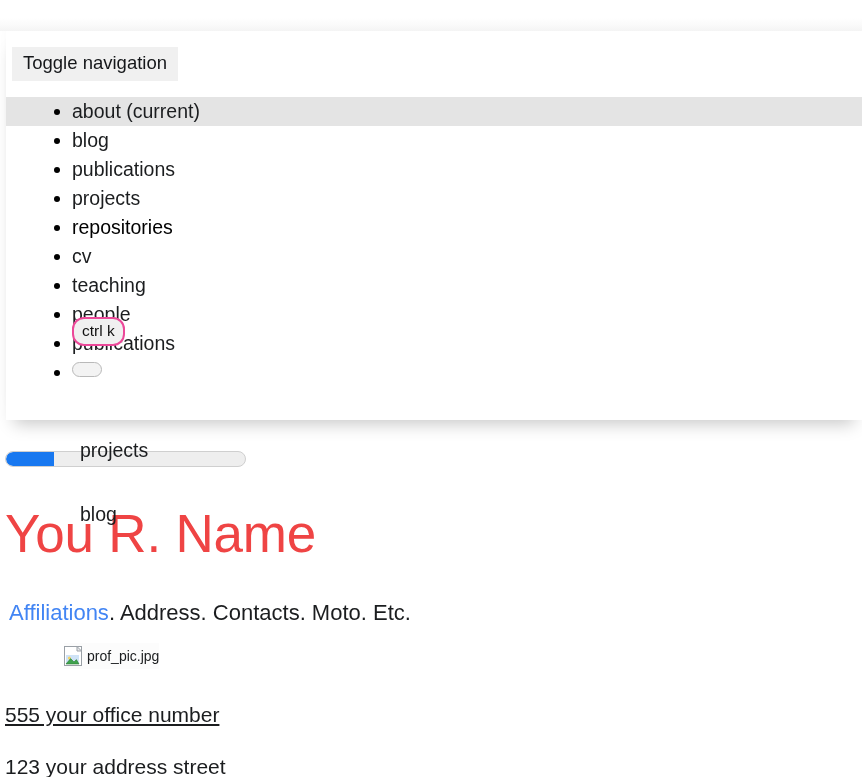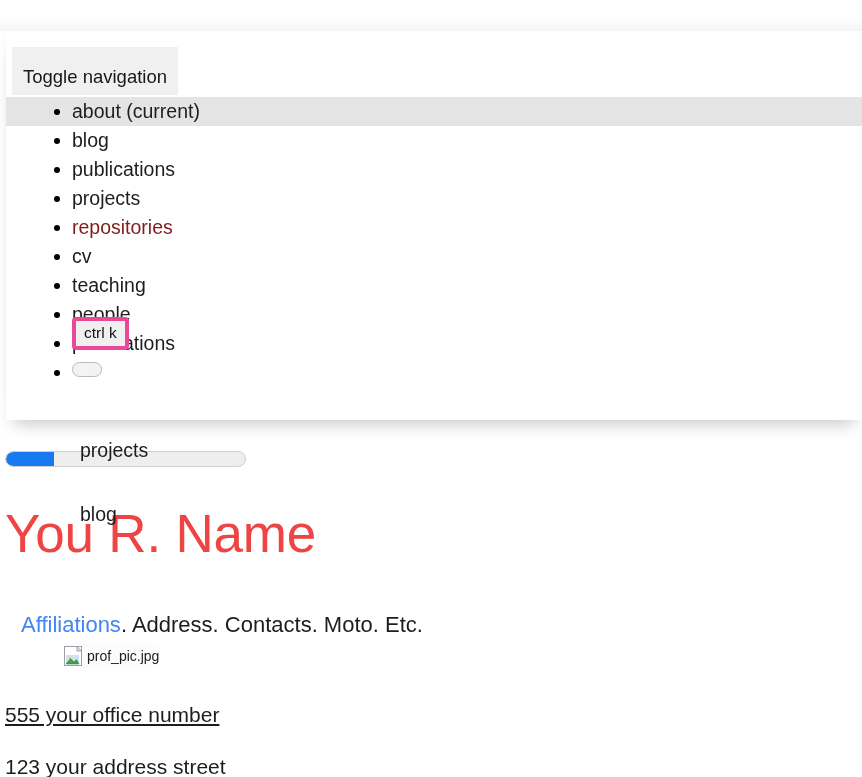--- a/index.html
+++ b/index.html
@@ -46,21 +46,21 @@
   .toggle-nav-btn {
     position: absolute;
     left: 6px;
     top: 16px;
     background: #f0f0f0;
     border: none;
     color: #15171a;
     font-family: "Liberation Sans", sans-serif;
     font-size: 18.5px;
     line-height: 1;
-    padding: 21px 11px 8px 11px;
+    padding: 7px 11px 8px 11px;
     margin: 0;
     text-align: left;
     cursor: pointer;
   }
 
   .nav-list {
     position: absolute;
     left: 0;
     top: 66px;
     width: 100%;
@@ -92,35 +92,35 @@
     background: #e4e4e4;
   }
   .nav-item.current::before {
     background: #000000;
   }
   .nav-link {
     color: #1b1d1f;
     text-decoration: none;
   }
   .nav-link.muted {
-    color: #7f1d1d;
+    color: #000000;
   }
 
   
   .nav-item.kbd-row {
     color: #1b1d1f;
   }
   .kbd-box {
     position: absolute;
     left: 66px;
     top: -12px;
     display: inline-block;
     background: #f0f0f0;
-    border: 4px solid #ec4899;
-    border-radius: 4px;
+    border: 2px solid #ec4899;
+    border-radius: 12px;
     padding: 3px 8px 4px 8px;
     font-size: 15.5px;
     line-height: 18px;
     color: #111111;
     font-family: "Liberation Sans", sans-serif;
     white-space: nowrap;
     z-index: 3;
   }
   .kbd-row-label {
     position: relative;
@@ -181,21 +181,21 @@
     line-height: 62px;
     font-weight: normal;
     color: #ef4444;
     letter-spacing: -0.2px;
   }
 
   .subtitle {
     position: absolute;
     left: 5px;
     top: 594px;
-    margin: 16px;
+    margin: 4px;
     font-size: 22px;
     line-height: 30px;
     color: #1b1d1f;
     white-space: nowrap;
   }
   .subtitle a {
     color: #4285f4;
     text-decoration: none;
   }
 

